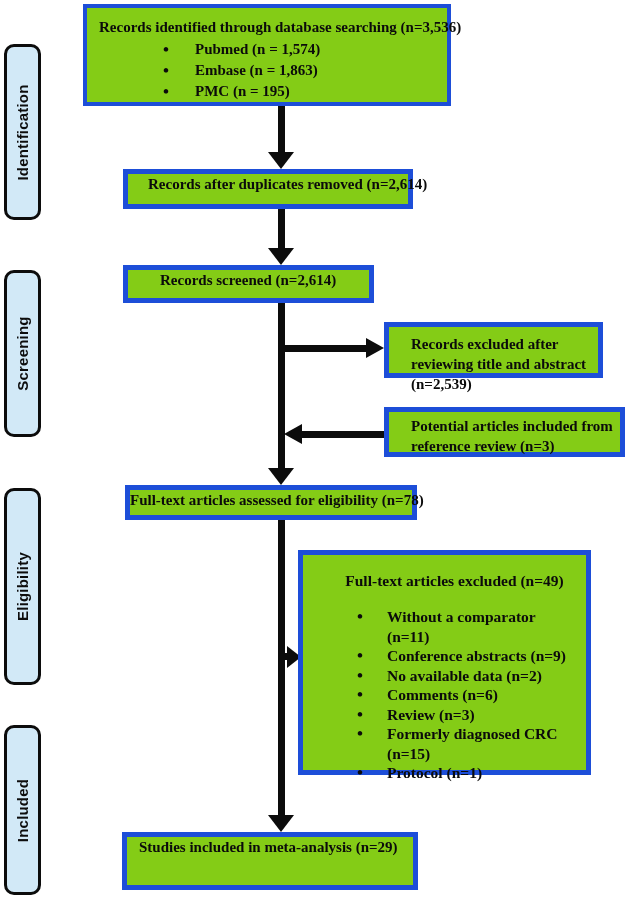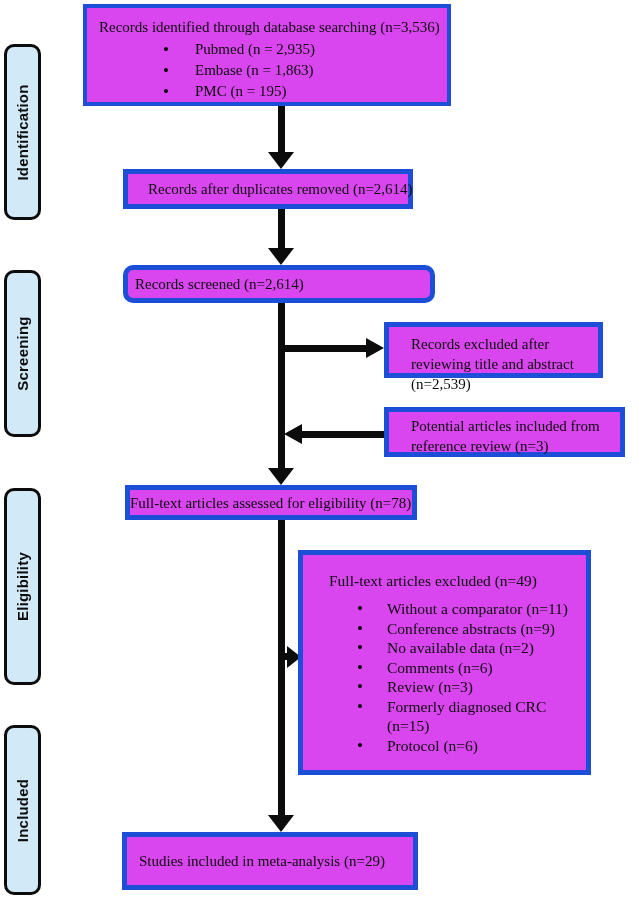--- a/index.html
+++ b/index.html
@@ -14,35 +14,35 @@
     background:#d2e9f7; border:3px solid #0c0c0c; border-radius:10px;
     display:flex; align-items:center; justify-content:center;
   }
   .stage span {
     transform:rotate(-90deg); white-space:nowrap;
     font-family:"Liberation Sans","DejaVu Sans",sans-serif;
     font-weight:bold; font-size:15px; color:#0d0d0d; letter-spacing:.2px;
   }
   
   .box {
-    position:absolute; box-sizing:border-box; background:#d946ef;
-    border:5px solid #1d4ed8; font-size:15px; line-height:20px;
+    position:absolute; box-sizing:border-box; background:#84cc16;
+    border:5px solid #1d4ed8; font-size:15px; line-height:20px;font-weight:bold;
   }
   .box.thick { border-width:4px; }
-  .vcenter { display:flex; align-items:center; }
+  .vcenter { display:flex; }
   .nowrap { white-space:nowrap; }
   .bullets { margin:1px 0 0 0; padding:0; list-style:none; }
   .bullets li { position:relative; }
   .bullets li::before { content:"\2022"; position:absolute; font-size:17px; }
   .b1 .bullets li { padding-left:96px; line-height:21px; }
   .b1 .bullets li::before { left:64px; }
   .b1 .title { line-height:22px; padding-top:2px; }
   .b7 .bullets li { padding-left:58px; line-height:19.5px; }
   .b7 .bullets li::before { left:28px; }
-  .b7 .title { line-height:20px; margin-bottom:8px; }
+  .b7 .title { line-height:20px; margin-bottom:16px;text-align:center; }
   
   .vstem { position:absolute; width:7px; background:#0c0c0c; }
   .hstem { position:absolute; height:7px; background:#0c0c0c; }
   .head-down { position:absolute; width:0; height:0;
     border-left:13px solid transparent; border-right:13px solid transparent;
     border-top:17px solid #0c0c0c; }
   .head-right { position:absolute; width:0; height:0;
     border-top:10px solid transparent; border-bottom:10px solid transparent;
     border-left:18px solid #0c0c0c; }
   .head-left { position:absolute; width:0; height:0;
@@ -63,37 +63,37 @@
   <div class="stage" style="top:488px; height:197px;">
     <span>Eligibility</span>
   </div>
   <div class="stage" style="top:725px; height:170px;">
     <span>Included</span>
   </div>
 
   <div class="box thick b1" style="left:83px; top:4px; width:368px; height:102px; padding:6px 4px 0 12px;">
     <div class="title nowrap">Records identified through database searching (n=3,536)</div>
     <ul class="bullets">
-      <li>Pubmed (n = 2,935)</li>
+      <li>Pubmed (n = 1,574)</li>
       <li>Embase (n = 1,863)</li>
       <li>PMC (n = 195)</li>
     </ul>
   </div>
 
   <div class="vstem" style="left:278px; top:106px; height:48px;"></div>
   <div class="head-down" style="left:268px; top:152px;"></div>
 
   <div class="box vcenter" style="left:123px; top:169px; width:290px; height:40px; padding-left:20px;">
     <span class="nowrap">Records after duplicates removed (n=2,614)</span>
   </div>
 
   <div class="vstem" style="left:278px; top:209px; height:41px;"></div>
   <div class="head-down" style="left:268px; top:248px;"></div>
 
-  <div class="box vcenter" style="left:123px; top:265px; width:312px; height:38px; padding-left:7px;border-radius:10px;">
+  <div class="box vcenter" style="left:123px; top:265px; width:251px; height:38px; padding-left:32px;">
     <span class="nowrap">Records screened (n=2,614)</span>
   </div>
 
   <div class="vstem" style="left:278px; top:303px; height:168px;"></div>
   <div class="head-down" style="left:268px; top:468px;"></div>
 
   <div class="hstem" style="left:281px; top:345px; width:86px;"></div>
   <div class="head-right" style="left:366px; top:338px;"></div>
   <div class="box" style="left:384px; top:322px; width:219px; height:56px; padding:7px 4px 0 22px;">
     <span>Records excluded after reviewing title and abstract (n=2,539)</span>
@@ -117,21 +117,21 @@
 
   <div class="box b7" style="left:298px; top:550px; width:293px; height:225px; padding:16px 6px 0 26px; font-size:15.5px;">
     <div class="title">Full-text articles excluded (n=49)</div>
     <ul class="bullets">
       <li>Without a comparator (n=11)</li>
       <li>Conference abstracts (n=9)</li>
       <li>No available data (n=2)</li>
       <li>Comments (n=6)</li>
       <li>Review (n=3)</li>
       <li>Formerly diagnosed CRC (n=15)</li>
-      <li>Protocol (n=6)</li>
+      <li>Protocol (n=1)</li>
     </ul>
   </div>
 
   <div class="box vcenter" style="left:122px; top:832px; width:296px; height:58px; padding-left:12px;">
     <span class="nowrap">Studies included in meta-analysis (n=29)</span>
   </div>
 
 </div>
 
 </body></html>

